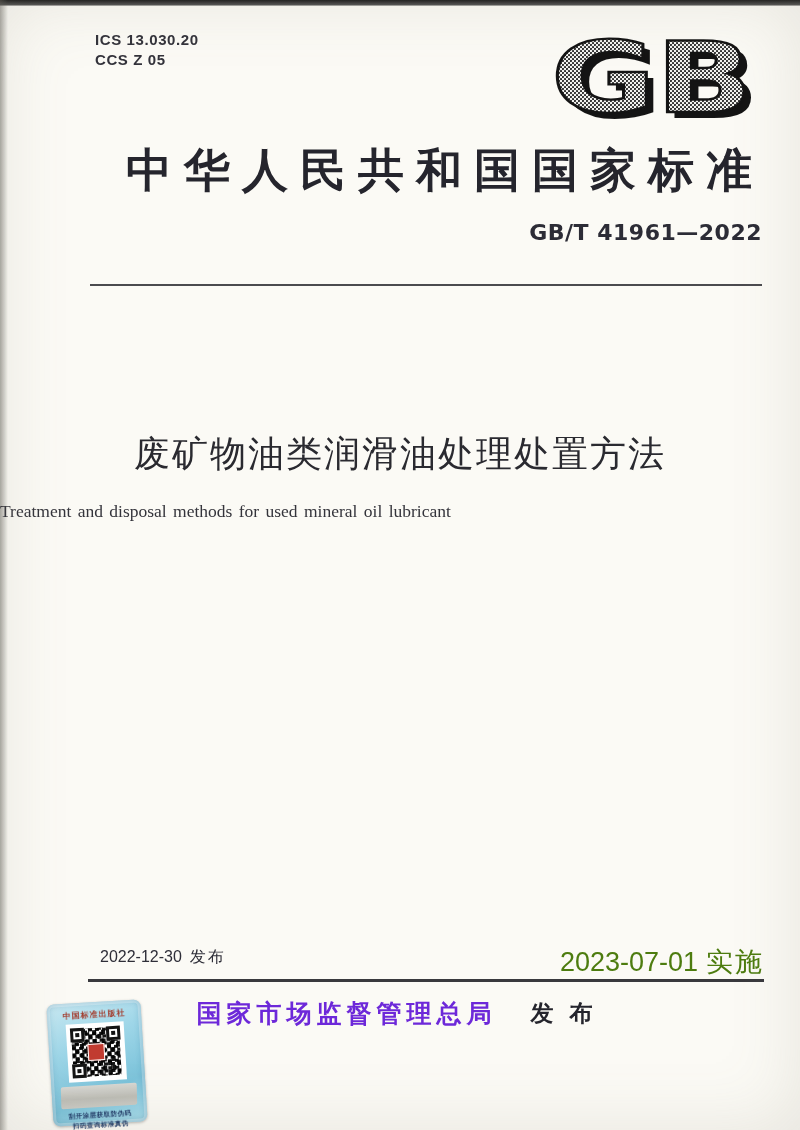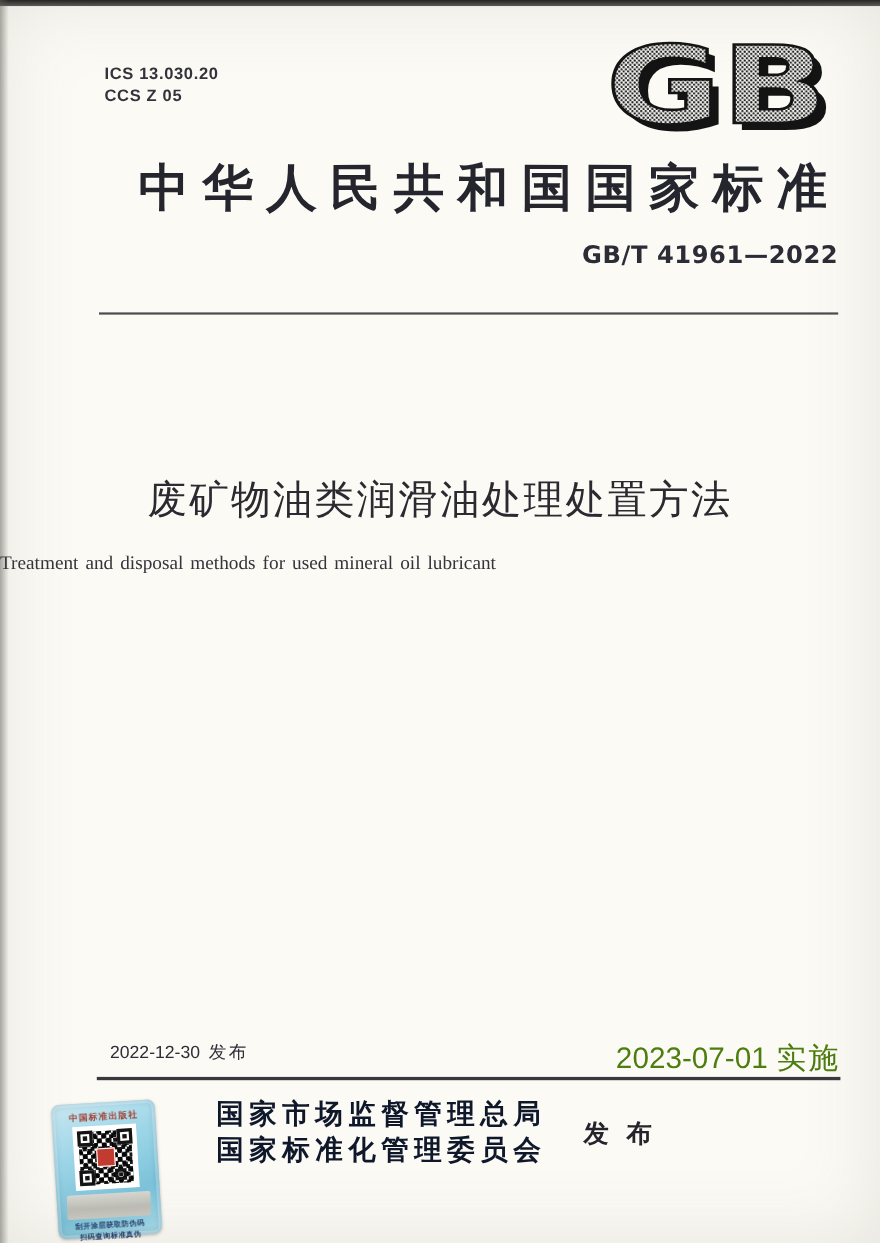--- a/index.html
+++ b/index.html
@@ -12,21 +12,21 @@
   
   .scan-edge-top{position:absolute;top:0;left:0;right:0;height:6px;
     background:linear-gradient(180deg,#1d1d1d,#555 85%,rgba(85,85,85,0));}
   .scan-edge-left{position:absolute;top:0;left:0;bottom:0;width:8px;
     background:linear-gradient(90deg,rgba(92,90,84,.5),rgba(92,90,84,0));}
   .scan-vignette{position:absolute;inset:0;pointer-events:none;
     box-shadow:inset 0 0 70px rgba(125,118,100,.16);}
 
   
   .ics{position:absolute;left:95px;top:30px;font-weight:bold;font-size:15px;
-    letter-spacing:.6px;color:#33333b;line-height:1.3;white-space:pre;margin-top:28px;}
+    letter-spacing:.6px;color:#33333b;line-height:1.3;white-space:pre;}
 
   
   .gb-logo{position:absolute;left:542px;top:24px;width:222px;height:100px;}
 
   
   .std-title{position:absolute;left:84px;top:140px;width:680px;text-align:right;
     font-family:"Liberation Serif", serif;font-weight:bold;font-size:46px;
     letter-spacing:12px;text-indent:12px;white-space:nowrap;color:#25252d;}
 
   .std-no{position:absolute;right:38px;top:220px;
@@ -48,21 +48,21 @@
   .date-right{position:absolute;right:36px;top:944px;font-size:27px;color:#4d7c0f;}
   .date-left .lbl,.date-right .lbl{margin-left:8px;letter-spacing:2px;}
   .rule-bottom{position:absolute;left:88px;top:979px;width:676px;height:3px;
     background:#39393d;}
 
   
   .publisher{position:absolute;left:0;top:997px;width:100%;
     display:flex;justify-content:center;align-items:center;gap:18px;}
   .publisher-names{text-align:center;font-family:"Liberation Serif", serif;
     font-weight:bold;font-size:25px;letter-spacing:5px;text-indent:5px;
-    color:#0f172a;line-height:1.32;}
+    color:#6d28d9;line-height:1.32;}
   .publisher-label{font-family:"Liberation Serif", serif;font-weight:bold;
     font-size:23px;letter-spacing:16px;text-indent:16px;color:#24242c;}
 
   
   .sticker{position:absolute;left:50px;top:1002px;width:94px;height:122px;
     transform:rotate(-3.5deg);border-radius:7px;box-sizing:border-box;
     background:linear-gradient(160deg,#c9e9f2 0%,#9ed6e8 35%,#7cc3da 70%,#a8dceb 100%);
     box-shadow:inset 0 0 0 3px rgba(255,255,255,.28),
                inset 0 0 7px rgba(30,100,140,.45),
                0 1px 3px rgba(0,0,0,.28);
@@ -120,21 +120,20 @@
 
 <div class="date-left"><span>2022-12-30</span><span class="lbl">发布</span></div>
 
 <div class="date-right"><span>2023-07-01</span><span class="lbl">实施</span></div>
 
 <div class="rule-bottom"></div>
 
 <div class="publisher">
   <div class="publisher-names">
     <div>国家市场监督管理总局</div>
-    <div>国家标准化管理委员会</div>
   </div>
   <div class="publisher-label">发布</div>
 </div>
 
 <div class="sticker">
   <div class="sticker-press">中国标准出版社</div>
   <div class="qr">
     <div class="qr-noise"></div>
     <div class="qr-finder tl"></div>
     <div class="qr-finder tr"></div>

